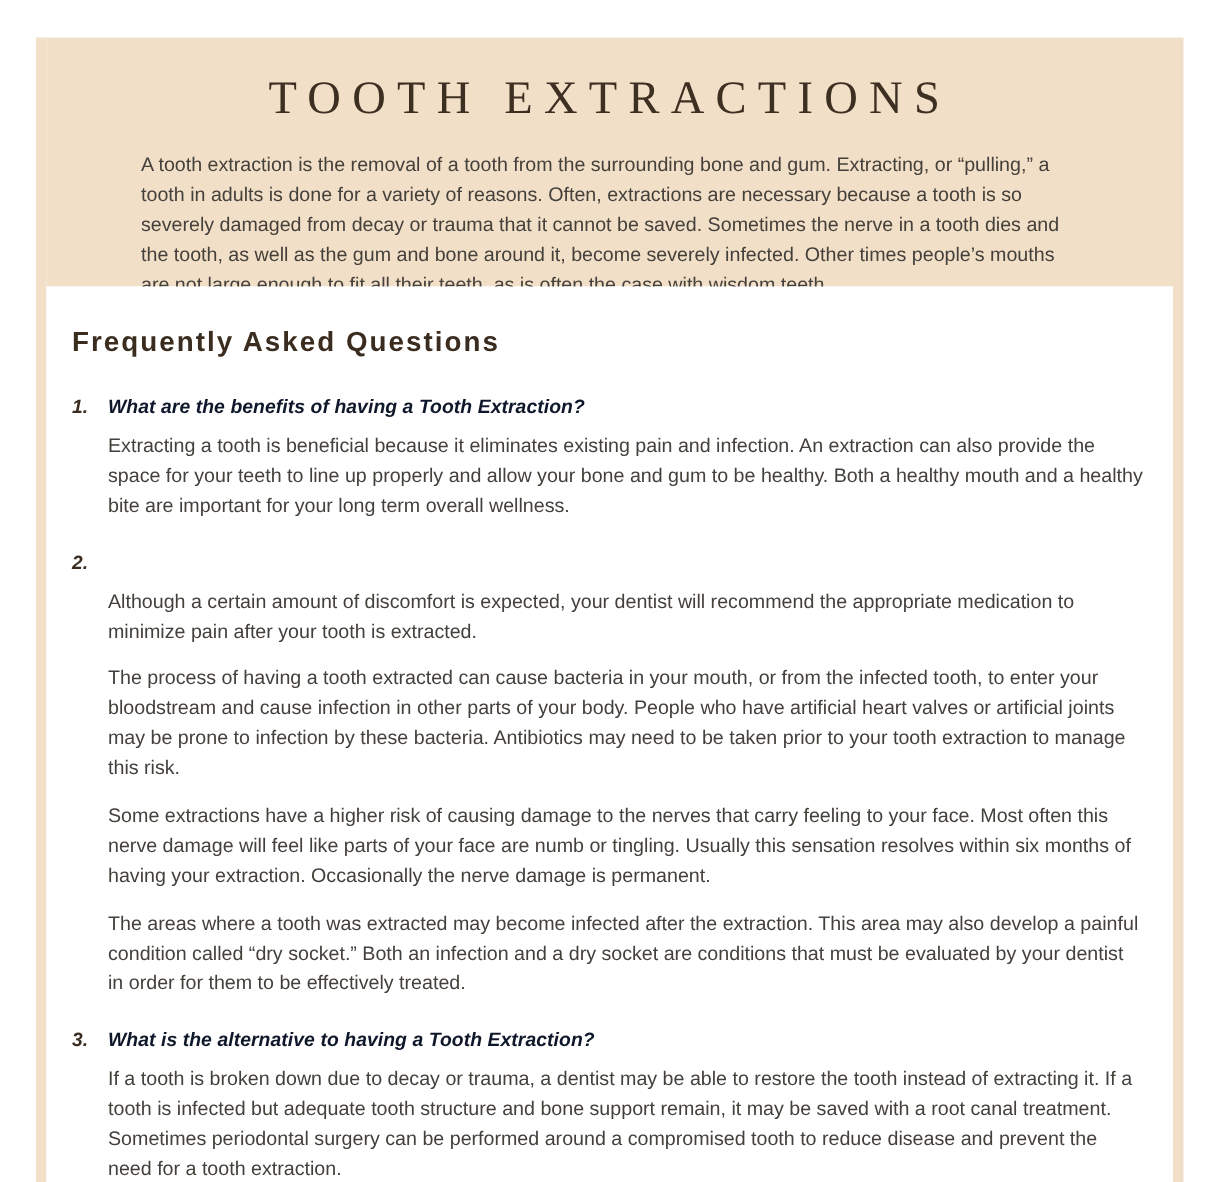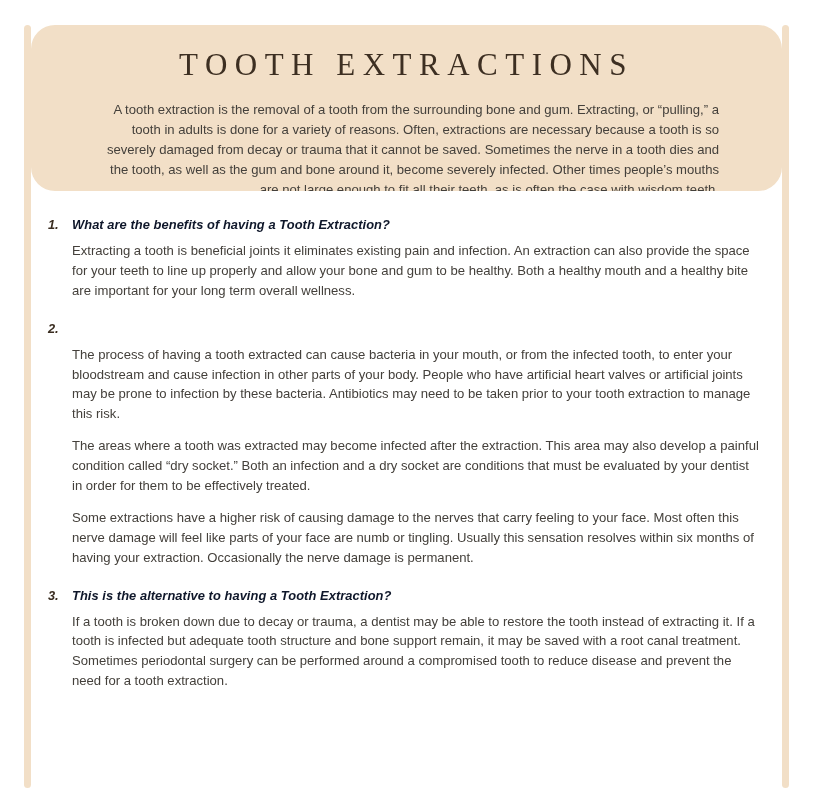--- a/index.html
+++ b/index.html
@@ -1,15 +1,15 @@
 <!DOCTYPE html>
 <html><head>
 <meta charset="utf-8">
 <style>
-  * { box-sizing: border-box; margin: 0; padding: 0; border-radius: 24px; }
+  * { box-sizing: border-box; margin: 0; padding: 0; }
 
   html, body {
     width: 813px;
     height: 788px;
     background: #ffffff;
     font-family: "Liberation Sans", sans-serif;
     overflow: hidden;
   }
 
   #page {
@@ -51,21 +51,21 @@
     line-height: 1.15;
     margin-bottom: 17px;
     white-space: nowrap;
   }
 
   .header-intro {
     font-family: "Liberation Sans", sans-serif;
     font-size: 13.1px;
     line-height: 1.53;
     color: #44403b;
-    text-align: right;
+    text-align: left;
     max-width: 625px;
     margin: 0 auto;
   }
 
   
   .body-area {
     position: absolute;
     left: 31px;
     top: 191px;
     width: 751px;
@@ -130,45 +130,47 @@
 
   <div class="side-stripe left"></div>
   <div class="side-stripe right"></div>
 
   <div class="header-band">
     <div class="doc-title">TOOTH EXTRACTIONS</div>
     <div class="header-intro">A tooth extraction is the removal of a tooth from the surrounding bone and gum. Extracting, or “pulling,” a tooth in adults is done for a variety of reasons. Often, extractions are necessary because a tooth is so severely damaged from decay or trauma that it cannot be saved. Sometimes the nerve in a tooth dies and the tooth, as well as the gum and bone around it, become severely infected. Other times people’s mouths are not large enough to fit all their teeth, as is often the case with wisdom teeth.</div>
   </div>
 
   <div class="body-area">
+    <div class="faq-heading">Frequently Asked Questions</div>
 
     <div id="faq-list">
         <div class="faq-item gap-lg">
           <div class="faq-q-row">
             <div class="faq-num">1.</div>
             <div class="faq-question">What are the benefits of having a Tooth Extraction?</div>
           </div>
           <div class="faq-answers">
-            <p class="faq-para">Extracting a tooth is beneficial joints it eliminates existing pain and infection. An extraction can also provide the space for your teeth to line up properly and allow your bone and gum to be healthy. Both a healthy mouth and a healthy bite are important for your long term overall wellness.</p>
+            <p class="faq-para">Extracting a tooth is beneficial because it eliminates existing pain and infection. An extraction can also provide the space for your teeth to line up properly and allow your bone and gum to be healthy. Both a healthy mouth and a healthy bite are important for your long term overall wellness.</p>
           </div>
         </div>
         <div class="faq-item gap-lg">
           <div class="faq-q-row">
             <div class="faq-num">2.</div>
           </div>
           <div class="faq-answers">
+            <p class="faq-para">Although a certain amount of discomfort is expected, your dentist will recommend the appropriate medication to minimize pain after your tooth is extracted.</p>
             <p class="faq-para">The process of having a tooth extracted can cause bacteria in your mouth, or from the infected tooth, to enter your bloodstream and cause infection in other parts of your body. People who have artificial heart valves or artificial joints may be prone to infection by these bacteria. Antibiotics may need to be taken prior to your tooth extraction to manage this risk.</p>
+            <p class="faq-para">Some extractions have a higher risk of causing damage to the nerves that carry feeling to your face. Most often this nerve damage will feel like parts of your face are numb or tingling. Usually this sensation resolves within six months of having your extraction. Occasionally the nerve damage is permanent.</p>
             <p class="faq-para">The areas where a tooth was extracted may become infected after the extraction. This area may also develop a painful condition called “dry socket.” Both an infection and a dry socket are conditions that must be evaluated by your dentist in order for them to be effectively treated.</p>
-            <p class="faq-para">Some extractions have a higher risk of causing damage to the nerves that carry feeling to your face. Most often this nerve damage will feel like parts of your face are numb or tingling. Usually this sensation resolves within six months of having your extraction. Occasionally the nerve damage is permanent.</p>
           </div>
         </div>
         <div class="faq-item">
           <div class="faq-q-row">
             <div class="faq-num">3.</div>
-            <div class="faq-question">This is the alternative to having a Tooth Extraction?</div>
+            <div class="faq-question">What is the alternative to having a Tooth Extraction?</div>
           </div>
           <div class="faq-answers">
             <p class="faq-para">If a tooth is broken down due to decay or trauma, a dentist may be able to restore the tooth instead of extracting it. If a tooth is infected but adequate tooth structure and bone support remain, it may be saved with a root canal treatment. Sometimes periodontal surgery can be performed around a compromised tooth to reduce disease and prevent the need for a tooth extraction.</p>
           </div>
         </div>
       </div>
   </div>
 
 </div>
 

